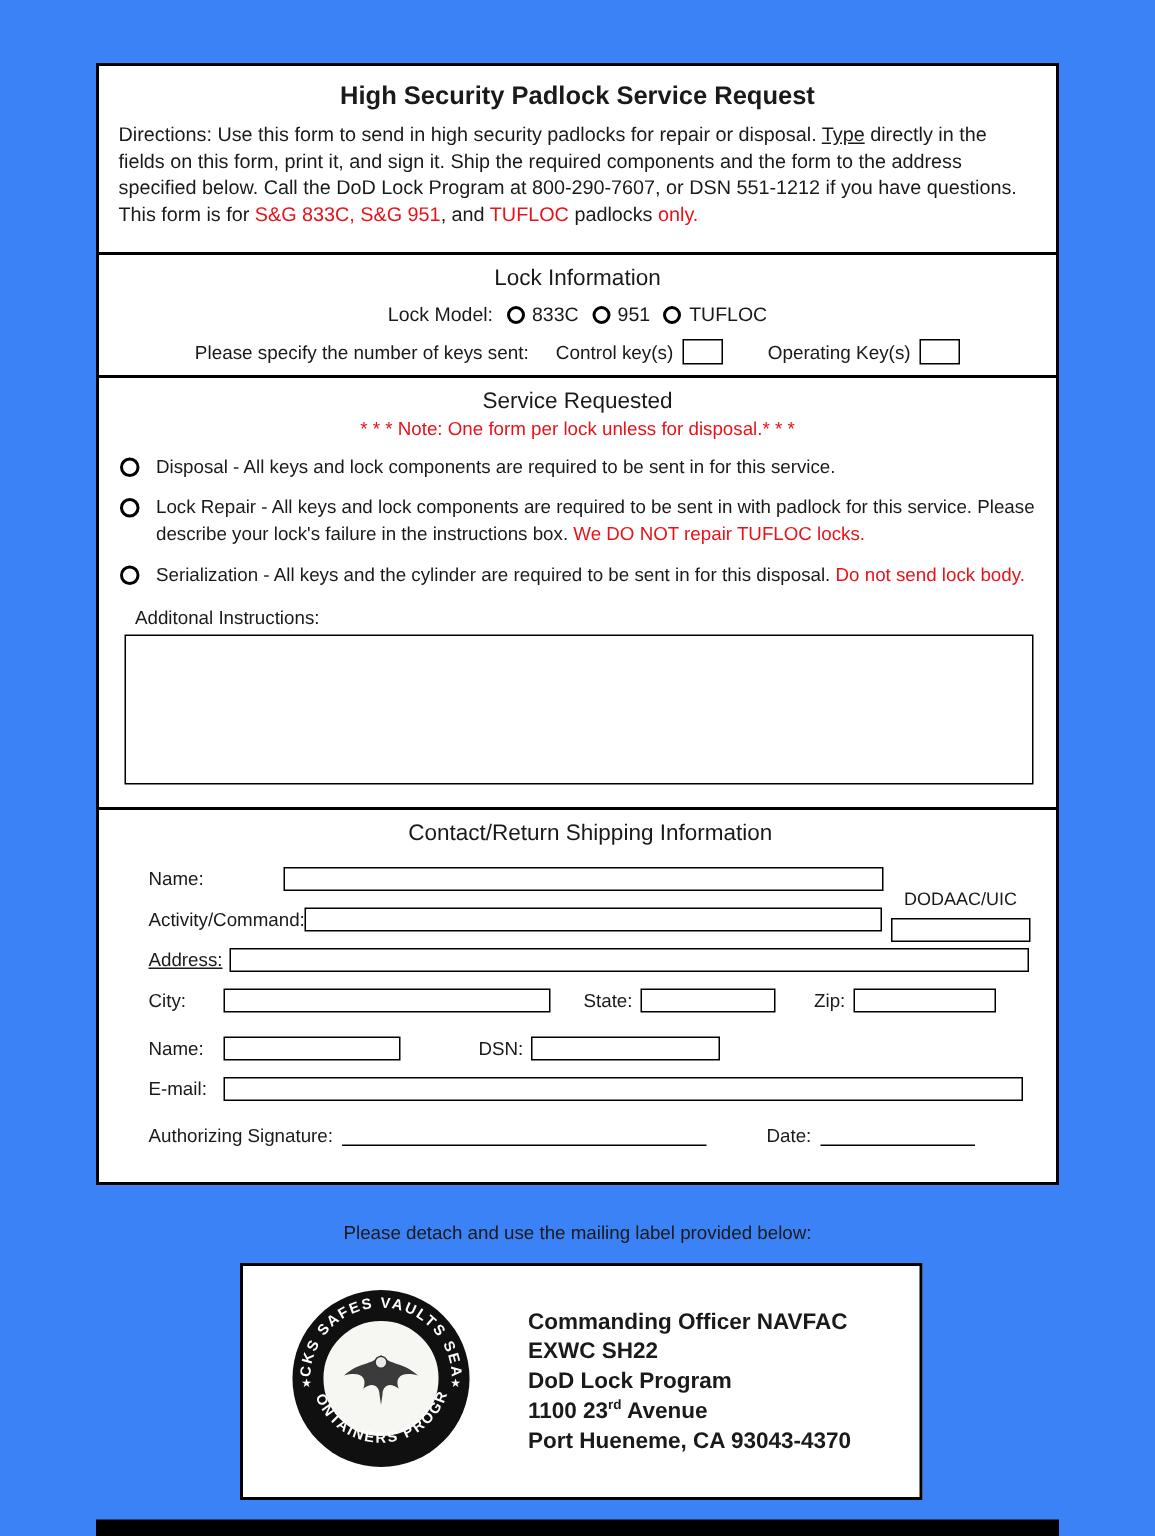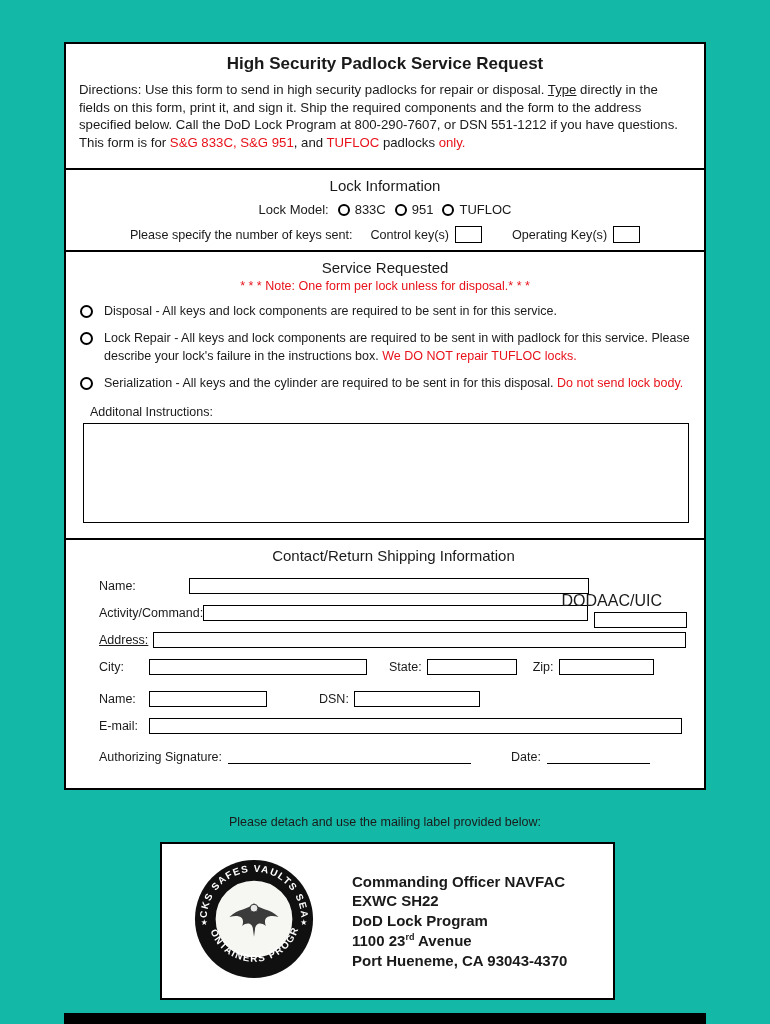--- a/index.html
+++ b/index.html
@@ -1,18 +1,18 @@
 <!DOCTYPE html>
 <html style="--red: #e8121a;"><head>
 <meta charset="utf-8">
 <style>
   * { margin:0; padding:0; box-sizing:border-box; }
   html,body { background:#ffffff; }
   body { font-family:"Liberation Sans", sans-serif; color:#1a1a1a; }
-  .page { position:relative; width:770px; height:1024px; background:#14b8a6; overflow:hidden; }
+  .page { position:relative; width:770px; height:1024px; background:#3b82f6; overflow:hidden; }
 
   .form-box { position:absolute; left:64px; top:42px; width:642px; height:748px; border:2.5px solid #000; background:#fff; }
   .sec { border-top:2.5px solid #000; }
   .sec:first-child { border-top:none; }
 
   h1 { font-size:17px; font-weight:bold; text-align:center; padding-top:10px; }
   h2 { font-size:15px; font-weight:normal; text-align:center; padding-top:7px; }
 
   .header-sec { height:124px; }
   .directions { font-size:13.2px; line-height:1.33; margin:7px 13px 0 13px; }
@@ -36,21 +36,21 @@
 
   .contact-sec { height:252px; position:relative; padding:0 16px 0 33px; font-size:12.5px; }
   .crow { display:flex; align-items:center; }
   .lbl { flex:0 0 auto; }
   .fld { display:inline-block; height:16px; border:1.5px solid #000; background:#fff; flex:0 0 auto; }
   .w-name { width:400px; } .w-activity { width:385px; } .w-address { width:533px; }
   .w-city { width:218px; } .w-state { width:90px; } .w-zip { width:95px; }
   .w-phone { width:118px; } .w-dsn { width:126px; } .w-email { width:533px; }
   .lw50 { width:50px; } .lw104 { width:104px; } .lw54 { width:54px;text-decoration:underline; }
   .r1 { margin-top:14px;gap:40px; } .rn { margin-top:11px; } .rg { margin-top:16px; }
-  .dodaac-label { position:absolute; top:52px; right:42px; font-size:16px; }
+  .dodaac-label { position:absolute; top:52px; right:26px; font-size:12px; }
   .dodaac-box { position:absolute; top:72px; right:17px; width:93px; height:16px; border:1.5px solid #000; background:#fff; }
   .sigline { display:inline-block; border-bottom:1.5px solid #000; height:14px; margin-left:6px; }
   .sig-w { width:243px; } .date-w { width:103px; }
   .date-lbl { margin-left:40px; }
 
   .detach-note { position:absolute; left:0; right:0; top:815px; text-align:center; font-size:12.5px; }
 
   .label-box { position:absolute; left:160px; top:842px; width:455px; height:158px; border:2.5px solid #000; background:#fff; display:flex; align-items:center; }
   .seal-wrap { margin-left:31px; flex:0 0 auto; }
   .addr { margin-left:37px; font-size:15px; font-weight:bold; line-height:1.32; }
@@ -140,21 +140,21 @@
       <div class="crow rn">
         <span class="lbl lw54">Address:</span>
         <span class="fld w-address"></span>
       </div>
 
       <div class="crow rn">
         <span class="lbl lw50">City:</span>
         <span class="fld w-city"></span>
         <span class="lbl" style="margin-left:22px;">State:</span>
         <span class="fld w-state" style="margin-left:5px;"></span>
-        <span class="lbl" style="margin-left:16px;text-align:center;">Zip:</span>
+        <span class="lbl" style="margin-left:26px;text-align:center;">Zip:</span>
         <span class="fld w-zip" style="margin-left:5px;"></span>
       </div>
 
       <div class="crow rg">
         <span class="lbl lw50">Name:</span>
         <span class="fld w-phone"></span>
         <span class="lbl" style="margin-left:52px;">DSN:</span>
         <span class="fld w-dsn" style="margin-left:5px;"></span>
       </div>
 

